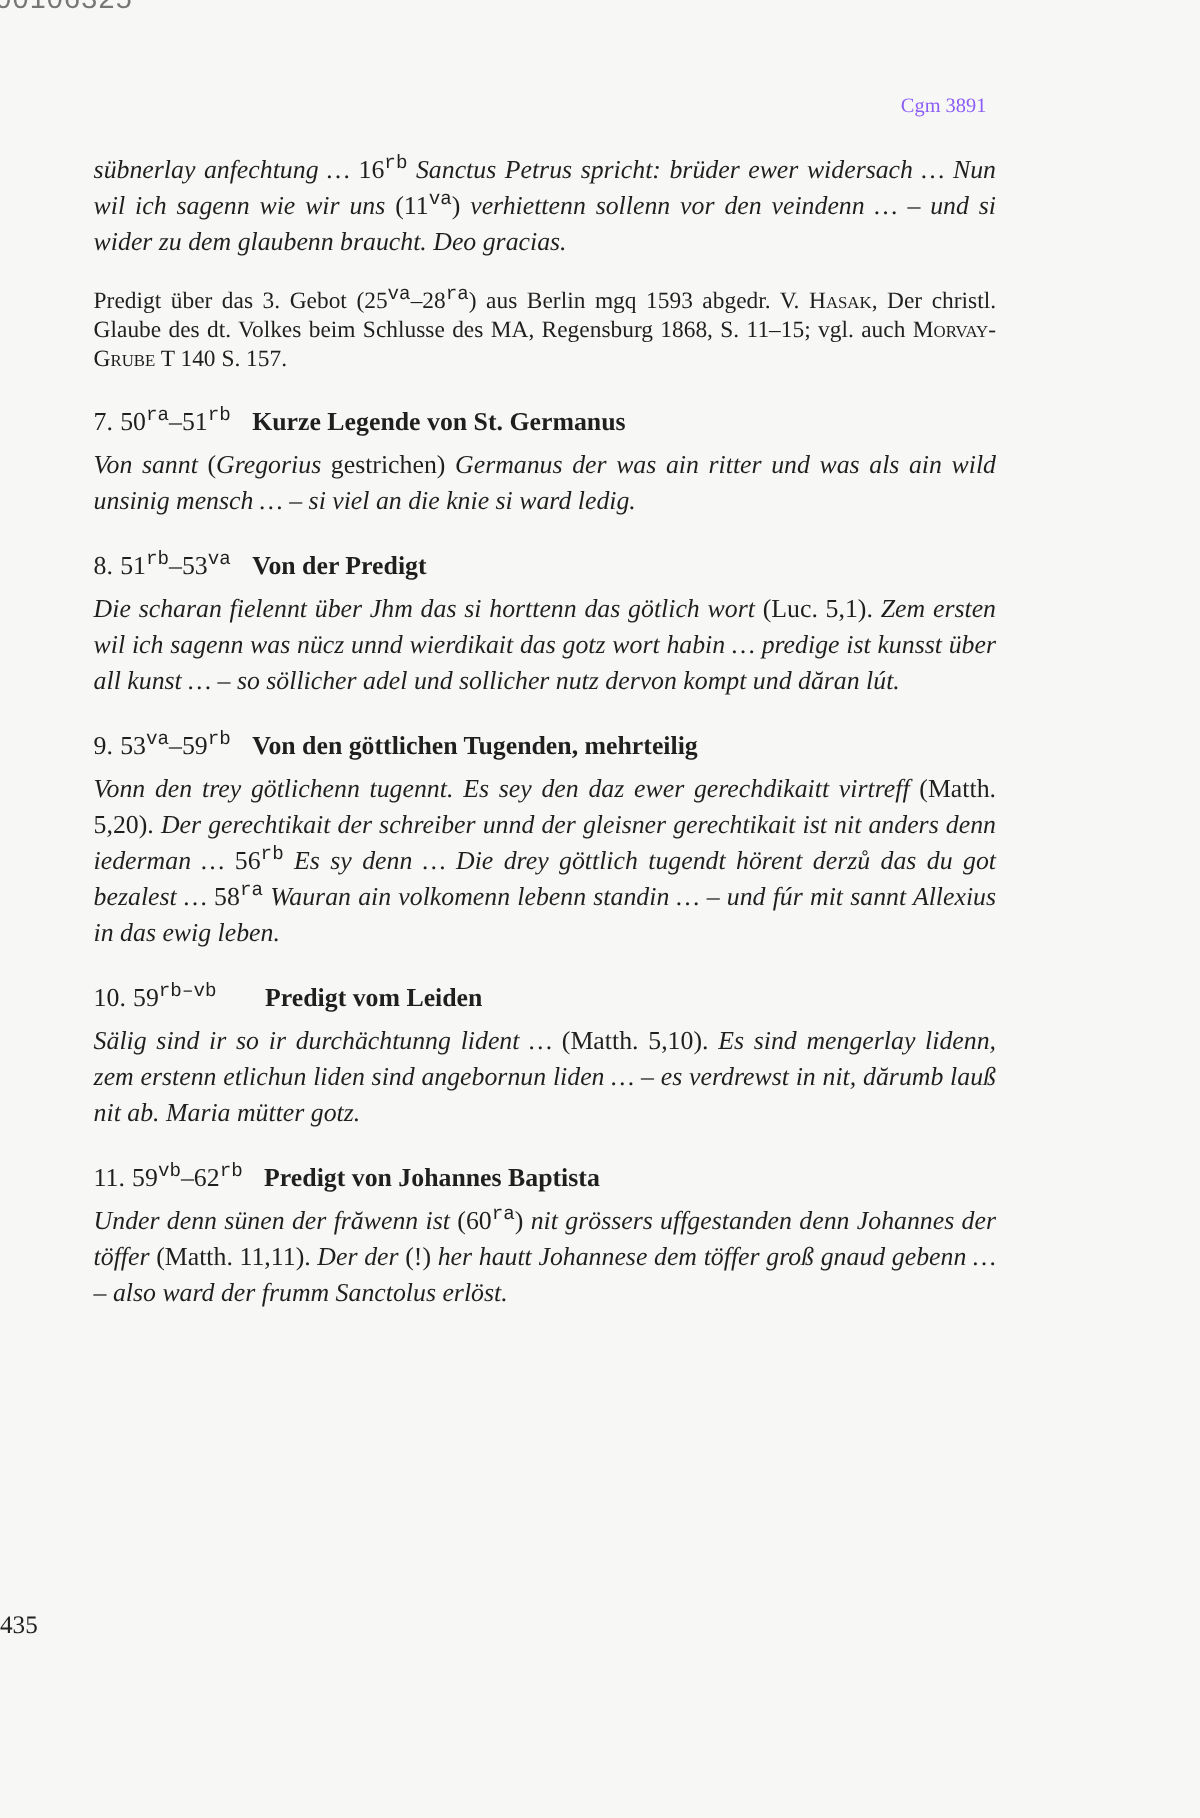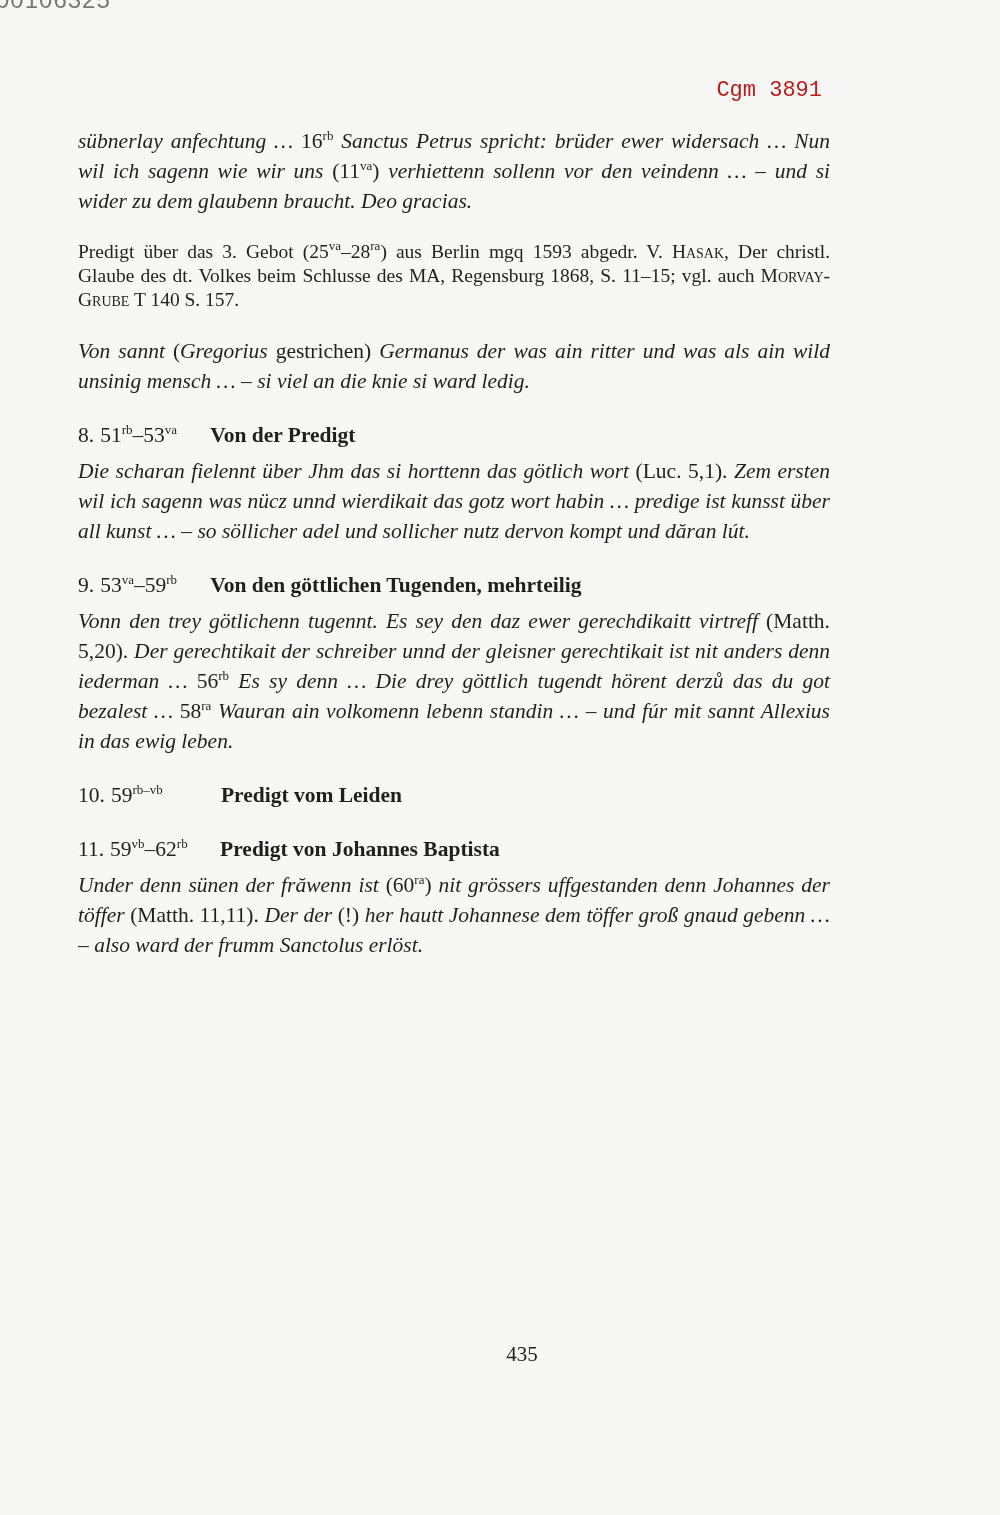--- a/index.html
+++ b/index.html
@@ -10,72 +10,74 @@
     color: #1f1f1f;
     position: relative;
   }
   .scan-id {
     position: absolute; left: -4px; top: -14px;
     font-family: "Liberation Sans", "DejaVu Sans", sans-serif;
     font-size: 24px; color: #777; letter-spacing: 1px;
   }
   .running-head {
     position: absolute; right: 178px; top: 78px;
-    font-size: 22px; color: #b91c1c; font-family: Liberation Mono, monospace;
+    font-size: 17px; color: #8b5cf6;
   }
   .page {
     position: absolute; left: 78px; top: 126px; width: 752px;
   }
   .para {
     font-size: 21.5px; line-height: 30px; text-align: justify; margin: 0;
   }
   .para i { }
   .note {
     font-size: 19.5px; line-height: 24px; text-align: justify; margin: 6px 0 0 0;
   }
   .sc { font-variant: small-caps; }
-  sup { font-size: 13px; line-height: 0; vertical-align: 8px; }
+  sup { font-size: 16px; line-height: 0; vertical-align: 8px; font-family: Liberation Mono, monospace; }
   .entry { margin-top: 24px; }
   .entry-head {
     font-size: 21.5px; line-height: 30px; margin: 0 0 6px 0;
   }
   .entry-num { margin-right: 6px; }
   .entry-folios { display: inline-block; min-width: 100px; }
   .entry-title { font-weight: bold; margin-left: 10px; }
   .page-number {
     position: absolute; left: 0; right: 0; top: 1342px;
-    text-align: center; font-size: 21px; color: #222; padding-left: 44px;
+    font-size: 21px; color: #222;
   }
 </style>
 </head>
 <body>
 
 <div class="scan-id">00106325</div>
 <div class="running-head">Cgm 3891</div>
 
 <div class="page">
   <p class="para"><i>sübnerlay anfechtung … </i><span>16</span><sup>rb</sup><i> Sanctus Petrus spricht: brüder ewer widersach … Nun wil ich sagenn wie wir uns </i><span>(11</span><sup>va</sup><span>) </span><i>verhiettenn sollenn vor den veindenn … – und si wider zu dem glaubenn braucht. Deo gracias.</i></p>
 
   <div id="entries">
       <div class="entry">
         <p class="note"><span>Predigt über das 3. Gebot (25</span><sup>va</sup><span>–28</span><sup>ra</sup><span>) aus Berlin mgq 1593 abgedr. V. </span><span class="sc">Hasak</span><span>, Der christl. Glaube des dt. Volkes beim Schlusse des MA, Regensburg 1868, S. 11–15; vgl. auch </span><span class="sc">Morvay-Grube</span><span> T 140 S. 157.</span></p>
       </div>
       <div class="entry">
+        <div class="entry-head"><span class="entry-num">7.</span><span class="entry-folios"><span>50</span><sup>ra</sup><span>–51</span><sup>rb</sup></span><span class="entry-title">Kurze Legende von St. Germanus</span></div>
         <p class="para"><i>Von sannt </i><span>(</span><i>Gregorius</i><span> gestrichen) </span><i>Germanus der was ain ritter und was als ain wild unsinig mensch … – si viel an die knie si ward ledig.</i></p>
       </div>
       <div class="entry">
         <div class="entry-head"><span class="entry-num">8.</span><span class="entry-folios"><span>51</span><sup>rb</sup><span>–53</span><sup>va</sup></span><span class="entry-title">Von der Predigt</span></div>
         <p class="para"><i>Die scharan fielennt über Jhm das si horttenn das götlich wort </i><span>(Luc. 5,1). </span><i>Zem ersten wil ich sagenn was nücz unnd wierdikait das gotz wort habin … predige ist kunsst über all kunst … – so söllicher adel und sollicher nutz dervon kompt und dăran lút.</i></p>
       </div>
       <div class="entry">
         <div class="entry-head"><span class="entry-num">9.</span><span class="entry-folios"><span>53</span><sup>va</sup><span>–59</span><sup>rb</sup></span><span class="entry-title">Von den göttlichen Tugenden, mehrteilig</span></div>
         <p class="para"><i>Vonn den trey götlichenn tugennt. Es sey den daz ewer gerechdikaitt virtreff </i><span>(Matth. 5,20). </span><i>Der gerechtikait der schreiber unnd der gleisner gerechtikait ist nit anders denn iederman … </i><span>56</span><sup>rb</sup><i> Es sy denn … Die drey göttlich tugendt hörent derzů das du got bezalest … </i><span>58</span><sup>ra</sup><i> Wauran ain volkomenn lebenn standin … – und fúr mit sannt Allexius in das ewig leben.</i></p>
       </div>
       <div class="entry">
         <div class="entry-head"><span class="entry-num">10.</span><span class="entry-folios"><span>59</span><sup>rb–vb</sup></span><span class="entry-title">Predigt vom Leiden</span></div>
+        <p class="para"><i>Sälig sind ir so ir durchächtunng lident … </i><span>(Matth. 5,10). </span><i>Es sind mengerlay lidenn, zem erstenn etlichun liden sind angebornun liden … – es verdrewst in nit, dărumb lauß nit ab. Maria mütter gotz.</i></p>
       </div>
       <div class="entry">
         <div class="entry-head"><span class="entry-num">11.</span><span class="entry-folios"><span>59</span><sup>vb</sup><span>–62</span><sup>rb</sup></span><span class="entry-title">Predigt von Johannes Baptista</span></div>
         <p class="para"><i>Under denn sünen der frăwenn ist </i><span>(60</span><sup>ra</sup><span>) </span><i>nit grössers uffgestanden denn Johannes der töffer </i><span>(Matth. 11,11). </span><i>Der der </i><span>(!) </span><i>her hautt Johannese dem töffer groß gnaud gebenn … – also ward der frumm Sanctolus erlöst.</i></p>
       </div>
     </div>
 </div>
 
 <div class="page-number">435</div>
 

